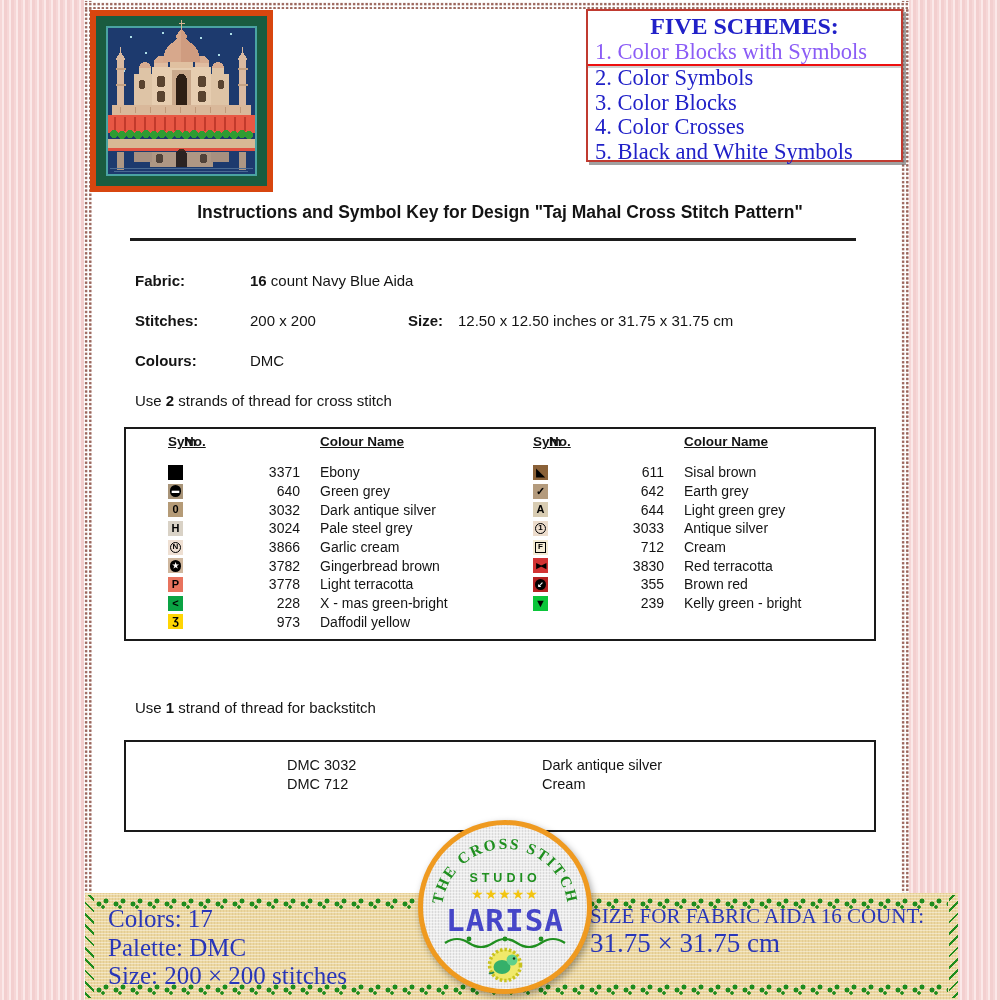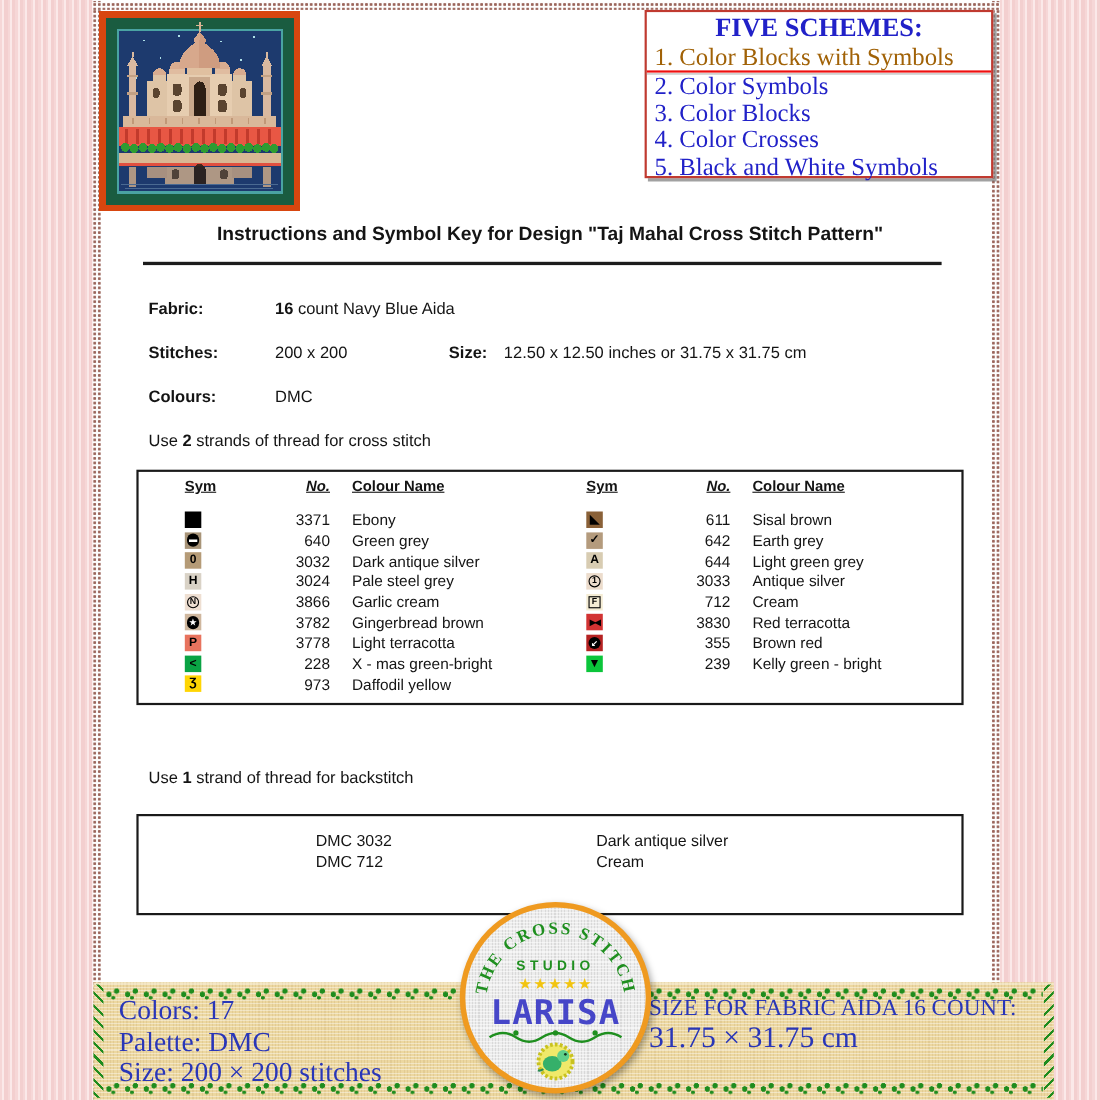--- a/index.html
+++ b/index.html
@@ -20,21 +20,21 @@
 
   
   .taj{position:absolute;left:90px;top:10px;width:183px;height:182px;z-index:3;}
 
   
   .schemes{position:absolute;left:586px;top:9px;width:317px;height:153px;z-index:3;
     background:#fff;border:2px solid #c03a30;box-shadow:3px 3px 0 rgba(110,110,110,.65);
     font-family:"Liberation Serif",serif;padding:2px 0 0 0;box-sizing:border-box;}
   .schemes-title{text-align:center;font-weight:bold;font-size:24px;color:#2121c8;line-height:27px;}
   .scheme-item{font-size:22.5px;line-height:24.4px;color:#2121c8;padding-left:7px;white-space:nowrap;}
-  .scheme-item.active{color:#a16207;border-bottom:2px solid #ee0f0f;box-shadow:0 2px 0 rgba(150,150,150,.45);}
+  .scheme-item.active{color:#8b5cf6;border-bottom:2px solid #ee0f0f;box-shadow:0 2px 0 rgba(150,150,150,.45);}
 
   
   .doc-title{position:absolute;left:95px;width:810px;top:202px;text-align:center;
     font-size:17.5px;font-weight:bold;z-index:3;}
   .title-rule{position:absolute;left:130px;top:238px;width:726px;height:3px;background:#1c1c1c;z-index:3;}
 
   .info-line{position:absolute;left:0;top:0;width:900px;font-size:15px;z-index:3;}
   .lab{position:absolute;font-weight:bold;white-space:nowrap;}
   .val{position:absolute;white-space:nowrap;}
   b{font-weight:bold;}
@@ -42,21 +42,21 @@
   
   .sym-table{position:absolute;left:124px;top:427px;width:752px;height:214px;z-index:3;
     border:2px solid #1a1a1a;background:#fff;box-sizing:border-box;}
   .sym-block{position:absolute;top:5px;}
   .sym-block.bleft{left:42px;} .sym-block.bright{left:407px;}
   .sym-head,.sym-grid{display:grid;}
   .bleft .sym-head,.bleft .sym-grid{grid-template-columns:16px 116px 260px;}
   .bright .sym-head,.bright .sym-grid{grid-template-columns:16px 115px 200px;}
   .sym-head{font-size:13.5px;font-weight:bold;line-height:16px;}
   .sym-head span{text-decoration:underline;white-space:nowrap;}
-  .h-no{text-align:right;font-style:italic;} .h-name{padding-left:20px;}
+  .h-no{text-align:left;} .h-name{padding-left:20px;}
   .sym-grid{margin-top:13px;grid-auto-rows:18.7px;align-items:center;font-size:14px;}
   .sym-grid .no{text-align:right;} .sym-grid .name{padding-left:20px;white-space:nowrap;}
   .sym{width:15px;height:15px;display:flex;align-items:center;justify-content:center;
        font-weight:bold;font-size:11px;line-height:11px;color:#000;box-sizing:border-box;}
   .shape-disc .glyph{background:#000;color:#fff;width:11.5px;height:11.5px;border-radius:50%;
        display:flex;align-items:center;justify-content:center;font-size:7.5px;line-height:7.5px;}
   .shape-circle .glyph{border:1.3px solid #000;border-radius:50%;width:11px;height:11px;
        display:flex;align-items:center;justify-content:center;font-size:8px;line-height:8px;box-sizing:border-box;}
   .shape-box .glyph{border:1.6px solid #000;width:11px;height:11px;
        display:flex;align-items:center;justify-content:center;font-size:8px;line-height:8px;box-sizing:border-box;}

